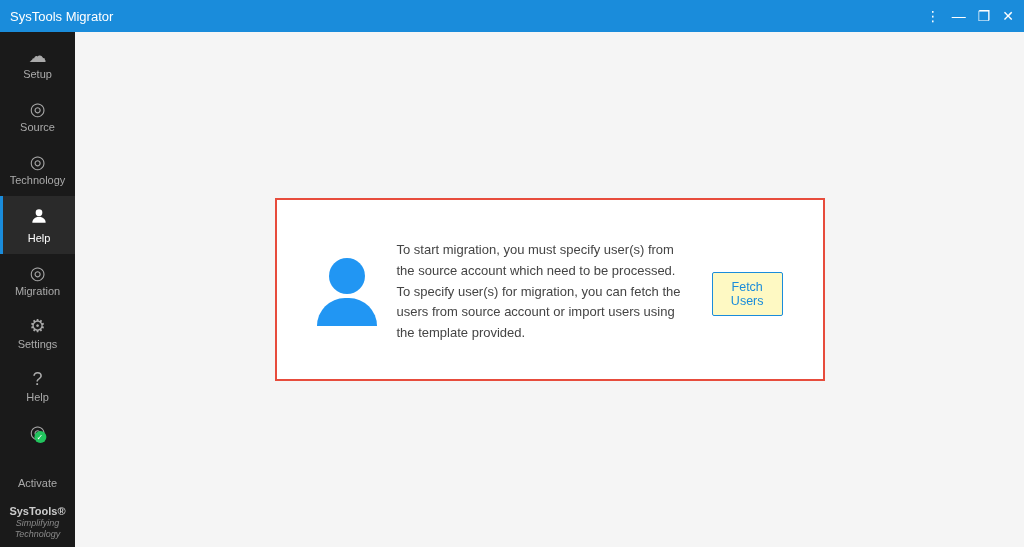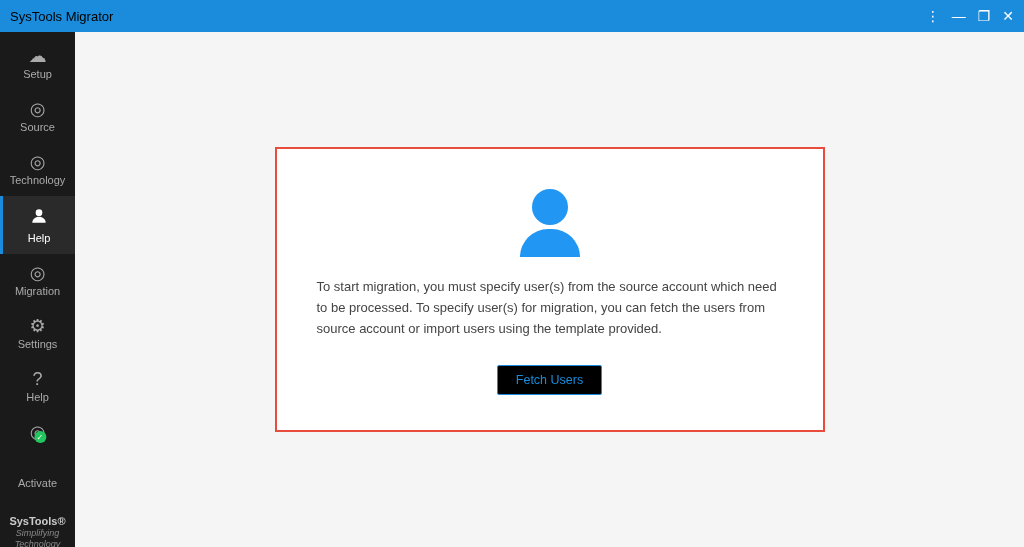--- a/index.html
+++ b/index.html
@@ -81,21 +81,20 @@
     .sidebar-brand {
       color: #aaa;
       font-size: 10px;
       text-align: center;
       padding: 6px 4px;
     }
     .sidebar-brand strong {
       display: block;
       font-size: 11px;
       color: #ccc;
-      margin-top: 10px;
     }
     .sidebar-brand em {
       font-size: 9px;
       font-style: italic;
       color: #888;
       margin-top: 8px;
     }
     .activate-item {
       position: relative;
       gap: 36px;
@@ -129,21 +128,20 @@
       padding: 20px;
     }
 
     
     .users-panel {
       background: white;
       border: 2px solid #e74c3c;
       width: 550px;
       padding: 40px 40px 35px;
       display: flex;
-      flex-direction: column;
       align-items: center;
       gap: 20px;
     }
     .user-avatar {
       display: flex;
       flex-direction: column;
       align-items: center;
       color: #2196f3;
     }
     .avatar-head {
@@ -167,33 +165,33 @@
       width: 100%;
     }
     .users-actions {
       display: flex;
       gap: 12px;
       margin-top: 5px;
     }
     .btn-action {
       padding: 7px 18px;
       border: 1.5px solid #1a8cdb;
-      background: #000000;
+      background: #fef9c3;
       color: #1a8cdb;
       font-size: 12.5px;
       cursor: pointer;
       border-radius: 2px;
     }
   </style>
 </head>
 <body>
 
 <div class="title-bar">
   <div class="title-bar-left">
-    <span style="color:#000000;font-size:13px;font-weight:500;">SysTools Migrator</span>
+    <span style="color:#ffffff;font-size:13px;font-weight:500;">SysTools Migrator</span>
   </div>
   <div class="title-bar-controls">
     <span>⋮</span>
     <span>—</span>
     <span>❐</span>
     <span>✕</span>
   </div>
 </div>
 
 <div class="app-body">

